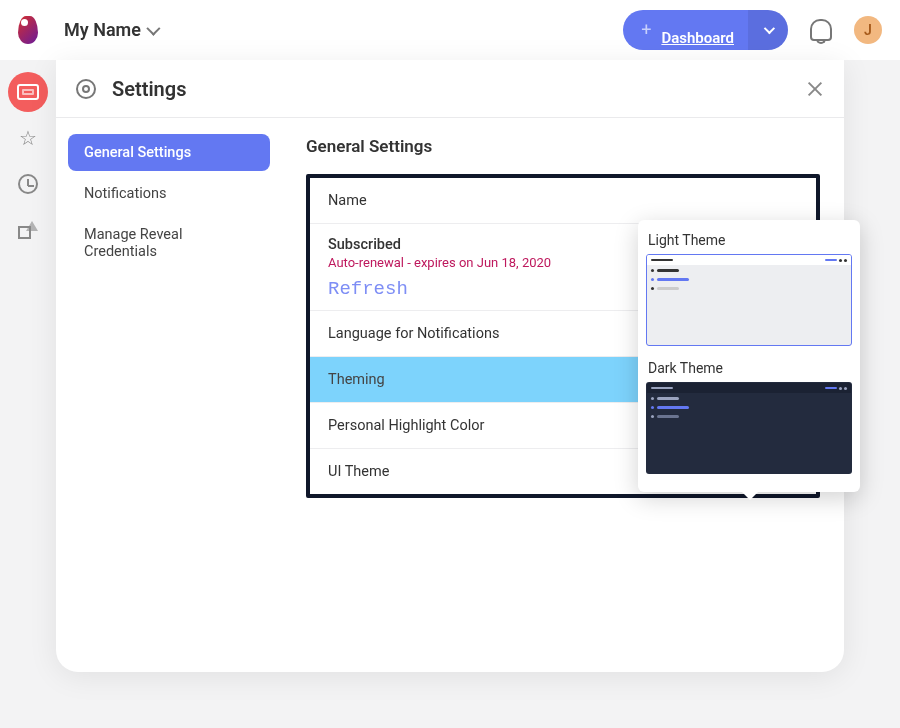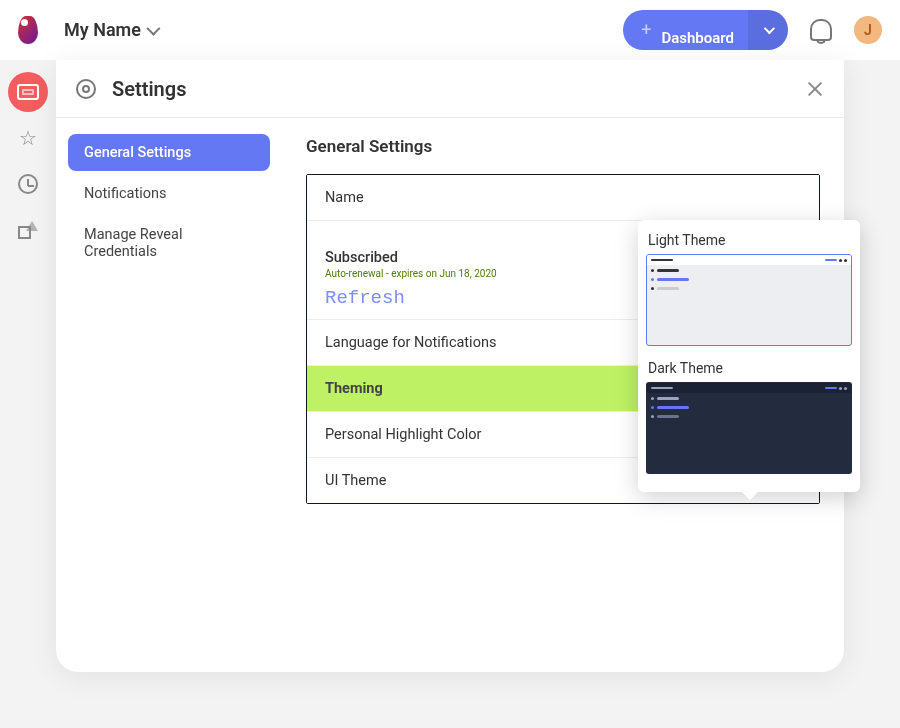--- a/index.html
+++ b/index.html
@@ -25,21 +25,21 @@
     .title {
       font-size: 18px; font-weight: 600; color: #333; display:flex; align-items:center; gap:6px;
     }
     .chev { width: 10px; height: 10px; border-right: 2px solid #777; border-bottom: 2px solid #777; transform: rotate(45deg) translateY(-2px); }
     .spacer { flex: 1; }
     .dash-btn {
       display: flex; align-items: stretch; border-radius: 22px; overflow: hidden;
       background: #6378F2; color: #fff; height: 40px;
     }
     .dash-btn .plus { display:flex; align-items:center; padding-left:18px; font-size:18px; color:#c7d0fb;}
-    .dash-btn .lbl { display:flex; align-items:center; padding: 17px 14px 0 10px; font-weight:600; font-size:15px;}
+    .dash-btn .lbl { display:flex; align-items:center; padding: 17px 14px 0 10px; font-weight:600; font-size:15px;text-decoration:underline;}
     .dash-btn .split { width:40px; display:flex; align-items:center; justify-content:center; background: rgba(0,0,0,0.08);}
     .dash-btn .split .chev { border-color:#fff; width:8px; height:8px;}
     .bell { width:22px; height:22px; margin: 0 22px; border:2px solid #777; border-radius:10px 10px 4px 4px; position:relative;}
     .bell:after{content:""; position:absolute; width:6px; height:3px; border:2px solid #777; border-top:none; border-radius:0 0 6px 6px; left:50%; transform:translateX(-50%); bottom:-5px;}
     .avatar { width:28px; height:28px; border-radius:50%; background:#F2B880; color:#A65A1A; display:flex; align-items:center; justify-content:center; font-weight:600; font-size:14px;}
     
     .body { position: absolute; top:60px; left:0; right:0; bottom:0; background:#F3F3F4; }
     .rail { position:absolute; left:0; top:0; width:56px; background:#F3F3F4; display:flex; flex-direction:column; align-items:center; padding-top:12px; gap:6px;}
     .rail .item { width:40px; height:40px; border-radius:50%; display:flex; align-items:center; justify-content:center; color:#888; cursor:pointer;}
     .rail .item.active { background:#F35D5D; color:#fff;}
@@ -65,26 +65,26 @@
     .close-x:before,.close-x:after{content:""; position:absolute; width:18px; height:2px; background:#888; top:8px; left:0;}
     .close-x:before{transform:rotate(45deg);} .close-x:after{transform:rotate(-45deg);}
     
     .modal-body { flex:1; display:flex; }
     .sidebar { width:226px; padding:16px 12px;}
     .sidebar .nav-item { padding:10px 16px; border-radius:8px; color:#444; font-size:14.5px; margin-bottom:4px; cursor:pointer;}
     .sidebar .nav-item.active { background:#6378F2; color:#fff; font-weight:500;}
     
     .content { flex:1; padding:18px 24px;}
     .content h2 { font-size:17px; font-weight:600; color:#333; margin-bottom:18px;}
-    .settings-list { border:1px solid #0f172a; border-radius:2px;}
+    .settings-list { border:4px solid #0f172a; border-radius:2px;}
     .row { display:flex; align-items:center; padding:14px 18px; border-bottom:1px solid #EDEDEF; font-size:14.5px; color:#333; background:#fff;}
     .row:last-child{border-bottom:none;justify-content:center;}
-    .row .sub { font-size:10px; color:#4d7c0f; margin-top:2px;}
+    .row .sub { font-size:13px; color:#be185d; margin-top:2px;}
     .row .refresh { color:#7E8EF5; font-size:19px; margin-top:8px; cursor:pointer;font-family:Liberation Mono, monospace;}
-    .row.section { background:#bef264; font-weight:700; color:#444;text-align:center;}
+    .row.section { background:#7dd3fc; font-weight:400; color:#444;text-align:center;}
     .row .right { margin-left:auto; display:flex; align-items:center; gap:6px; color:#555;}
     .row .chev.sm { width:7px; height:7px; border-color:#999;}
     
     .sub-circle { width:44px; height:44px; border-radius:50%; border:2px solid #DADADD; margin-left:auto;}
     
     
     .popover {
       position:absolute; top:160px; right:40px; width:222px; background:#fff; border-radius:6px; box-shadow:0 6px 24px rgba(0,0,0,0.18); padding:8px;
     }
     .popover:after{
@@ -157,21 +157,21 @@
         <div class="nav-item"><span>Manage Reveal Credentials</span></div>
       </div>
       <div class="content">
         <h2>General Settings</h2>
         <div class="settings-list">
           <div class="row">
             <span>Name</span>
           </div>
           <div class="row" style="align-items:flex-start; padding-top:12px; padding-bottom:10px;">
             <div>
-              <div style="font-weight:500;margin-top:16px;">Subscribed</div>
+              <div style="font-weight:500;">Subscribed</div>
               <div class="sub">Auto-renewal - expires on Jun 18, 2020</div>
               <div class="refresh">Refresh</div>
             </div>
             <div class="sub-circle"></div>
           </div>
           <div class="row">
             <span>Language for Notifications</span>
           </div>
           <div class="row section">
             <span>Theming</span>

